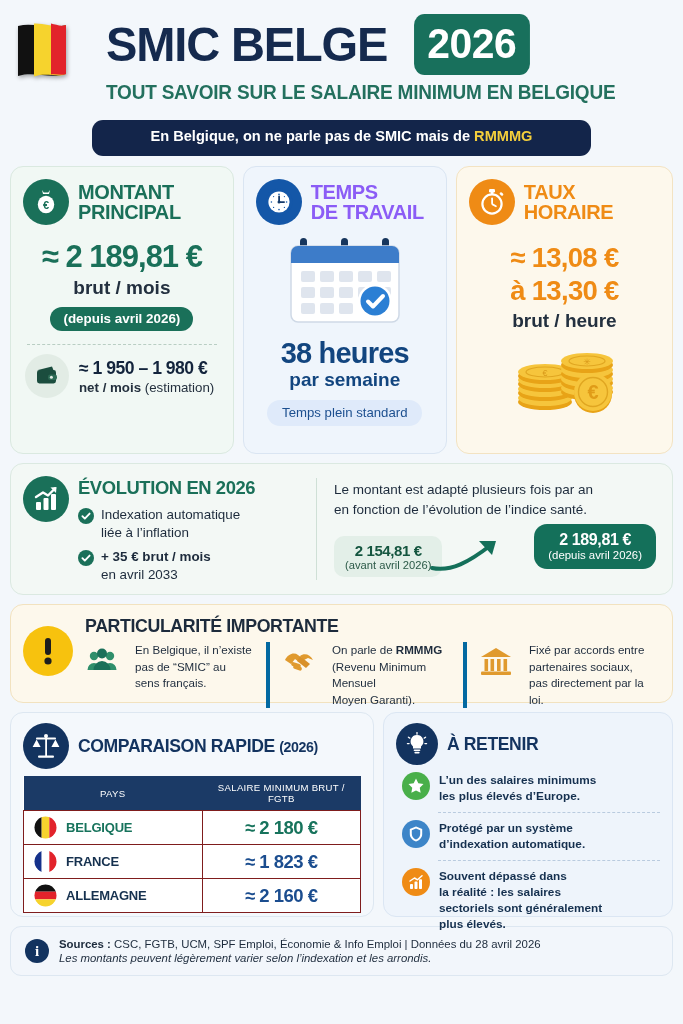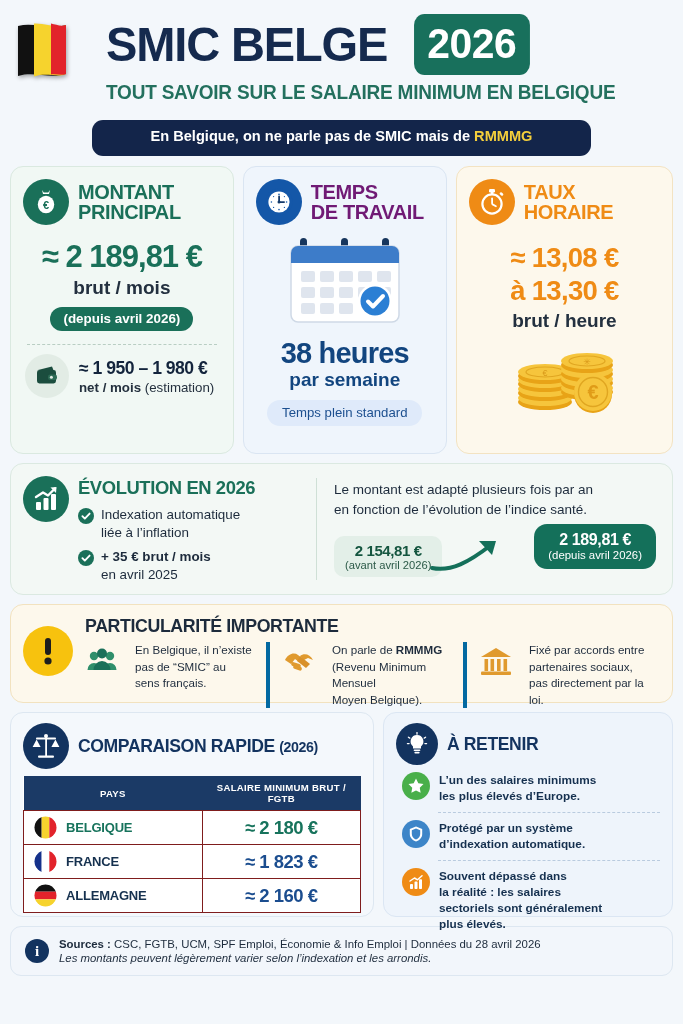--- a/index.html
+++ b/index.html
@@ -58,21 +58,21 @@
   .card-head { display: flex; align-items: center; gap: 9px; padding: 12px 10px 0 12px; }
   .ic-circle {
     width: 46px; height: 46px; border-radius: 50%; flex: 0 0 46px;
     display: flex; align-items: center; justify-content: center;
   }
   .ic-green { background: #1a7059; }
   .ic-blue  { background: #1457a8; }
   .ic-amber { background: #ef8b15; }
   .card-title { font-size: 20px; font-weight: bold; line-height: 1.04; letter-spacing: -.4px; }
   .t-green { color: #1a7059; }
-  .t-blue  { color: #701a75; }
+  .t-blue  { color: #8b5cf6; }
   .t-amber { color: #ef8b15; }
 
   .big-amount {
     font-size: 31px; font-weight: bold; color: #1a7059; text-align: center;
     letter-spacing: -1px; margin-top: 14px; white-space: nowrap;
   }
   .sub-amount { font-size: 19px; font-weight: bold; color: #23303f; text-align: center; margin-top: 2px; }
   .pill-green {
     display: block; width: fit-content; margin: 8px auto 0 auto;
     background: #1a7059; color: #fff; border-radius: 13px;
@@ -147,21 +147,21 @@
 
   
   .bottom { display: flex; gap: 9px; margin-top: 9px; height: 205px; }
   .cmp { flex: 0 0 364px; background: #f4f8fc; border-color: #dde7f1; padding: 10px 12px 0 12px; }
   .cmp-head { display: flex; align-items: center; gap: 9px; }
   .ic-navy { background: #13335f; }
   .cmp-title { font-size: 17.6px; font-weight: bold; color: #13335f; letter-spacing: -.4px; }
   .cmp-title .yr { font-size: 14.2px; font-weight: bold; }
   table.cmp-table { width: 100%; border-collapse: collapse; margin-top: 7px; background: #fff; }
   table.cmp-table th {
-    background: #1b3a66; color: #fff; font-size: 9.6px; font-weight: bold;
+    background: #1b3a66; color: #fff; font-size: 9.6px; font-weight: normal;
     padding: 6px 2px; letter-spacing: .3px;
   }
   table.cmp-table td { border: 1px solid #7f1d1d; padding: 0; height: 34px; }
   .ctry-cell { display: flex; align-items: center; gap: 9px; padding-left: 10px; }
   .flag-sm { width: 23px; height: 23px; border-radius: 50%; flex: 0 0 23px; }
   .ctry-name { font-size: 13px; font-weight: bold; letter-spacing: -.2px; }
   .val-cell { text-align: center; font-size: 18.5px; font-weight: bold; letter-spacing: -.5px; }
 
   .retenir { flex: 1; background: #eef4fb; border-color: #dbe6f3; padding: 10px 12px 0 12px; }
   .ret-head { display: flex; align-items: center; gap: 9px; }
@@ -379,21 +379,21 @@
             <div>liée à l’inflation</div>
           </div>
         </div>
         <div class="bullet">
           <svg class="chk" viewBox="0 0 16 16">
             <circle cx="8" cy="8" r="8" fill="#1a7059"></circle>
             <path d="M4.4 8.2 l2.4 2.4 l4.8 -5" stroke="#fff" stroke-width="1.9" fill="none" stroke-linecap="round" stroke-linejoin="round"></path>
           </svg>
           <div class="bl-txt">
             <div><b>+ 35 € brut / mois</b></div>
-            <div>en avril 2025</div>
+            <div>en avril 2033</div>
           </div>
         </div>
       </div>
     </div>
     <div class="evo-div"></div>
     <div class="evo-right">
       <div class="evo-desc">
         <div>Le montant est adapté plusieurs fois par an</div>
         <div>en fonction de l’évolution de l’indice santé.</div>
       </div>
@@ -445,21 +445,21 @@
           <svg class="pc-ic" viewBox="0 0 34 34">
             <path d="M3 16 C6 10, 12 8, 16 11 L21 15 L17 18 L13 15 L9 20 Z" fill="#e09a2e"></path>
             <path d="M31 16 C28 10, 22 9, 18 12 L22 16 L26 14 Z" fill="#e09a2e"></path>
             <rect x="9" y="19" width="10" height="4" rx="2" fill="#e09a2e" transform="rotate(18 14 21)"></rect>
             <rect x="11" y="22" width="9" height="3.6" rx="1.8" fill="#e09a2e" transform="rotate(18 15 24)"></rect>
             <path d="M18 12 L28 20 L24 24 L15 17 Z" fill="#d9912a"></path>
           </svg>
           <div class="pc-txt">
             <div>On parle de <b>RMMMG</b></div>
             <div>(Revenu Minimum Mensuel</div>
-            <div>Moyen Belgique).</div>
+            <div>Moyen Garanti).</div>
           </div>
         </div>
 
         <div class="part-col">
           <svg class="pc-ic" viewBox="0 0 34 34">
             <path d="M17 4 L32 13 L2 13 Z" fill="#e09a2e"></path>
             <g fill="#e09a2e">
               <rect x="5.5" y="15" width="3.6" height="12"></rect>
                 <rect x="11.5" y="15" width="3.6" height="12"></rect>
               <rect x="18" y="15" width="3.6" height="12"></rect>

